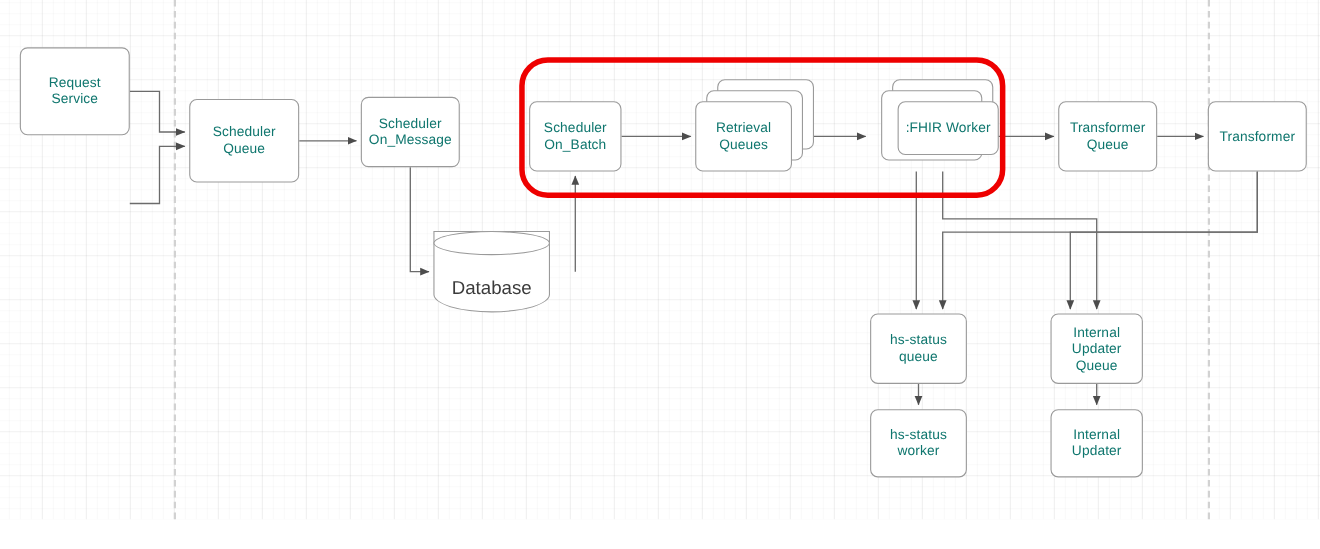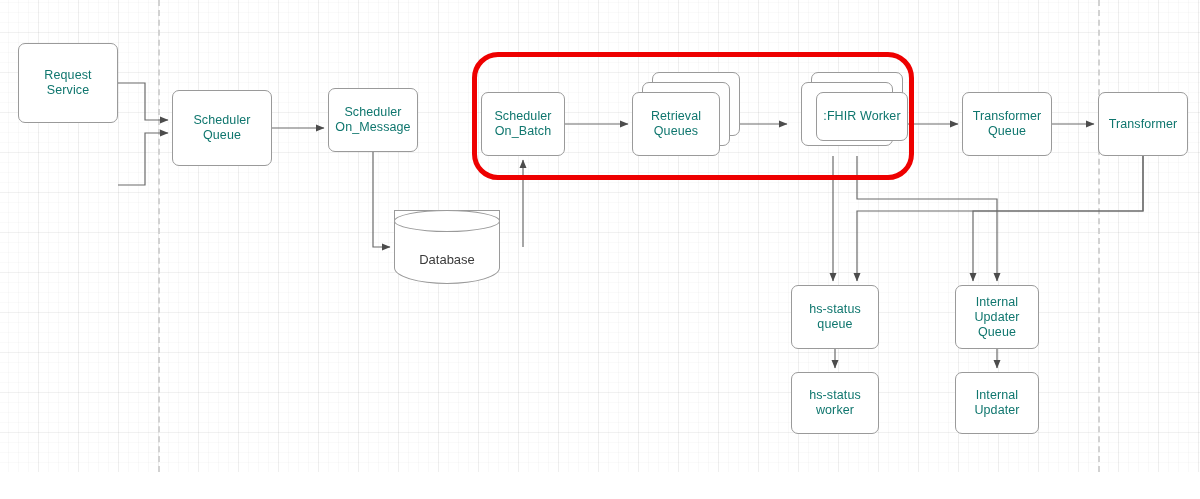--- a/index.html
+++ b/index.html
@@ -85,21 +85,21 @@
   .db-top {
     position: absolute;
     box-sizing: border-box;
     border: 1px solid #9a9a9a;
     border-radius: 50%;
     background: #ffffff;
   }
   .db-label {
     position: absolute;
     color: #3b3b3b;
-    font-size: 13px;
+    font-size: 17px;
     text-align: center;
     width: 100%;
   }
   #highlight {
     position: absolute;
     box-sizing: border-box;
     border: 5px solid #ee0000;
     border-radius: 26px;
     background: transparent;
     pointer-events: none;

